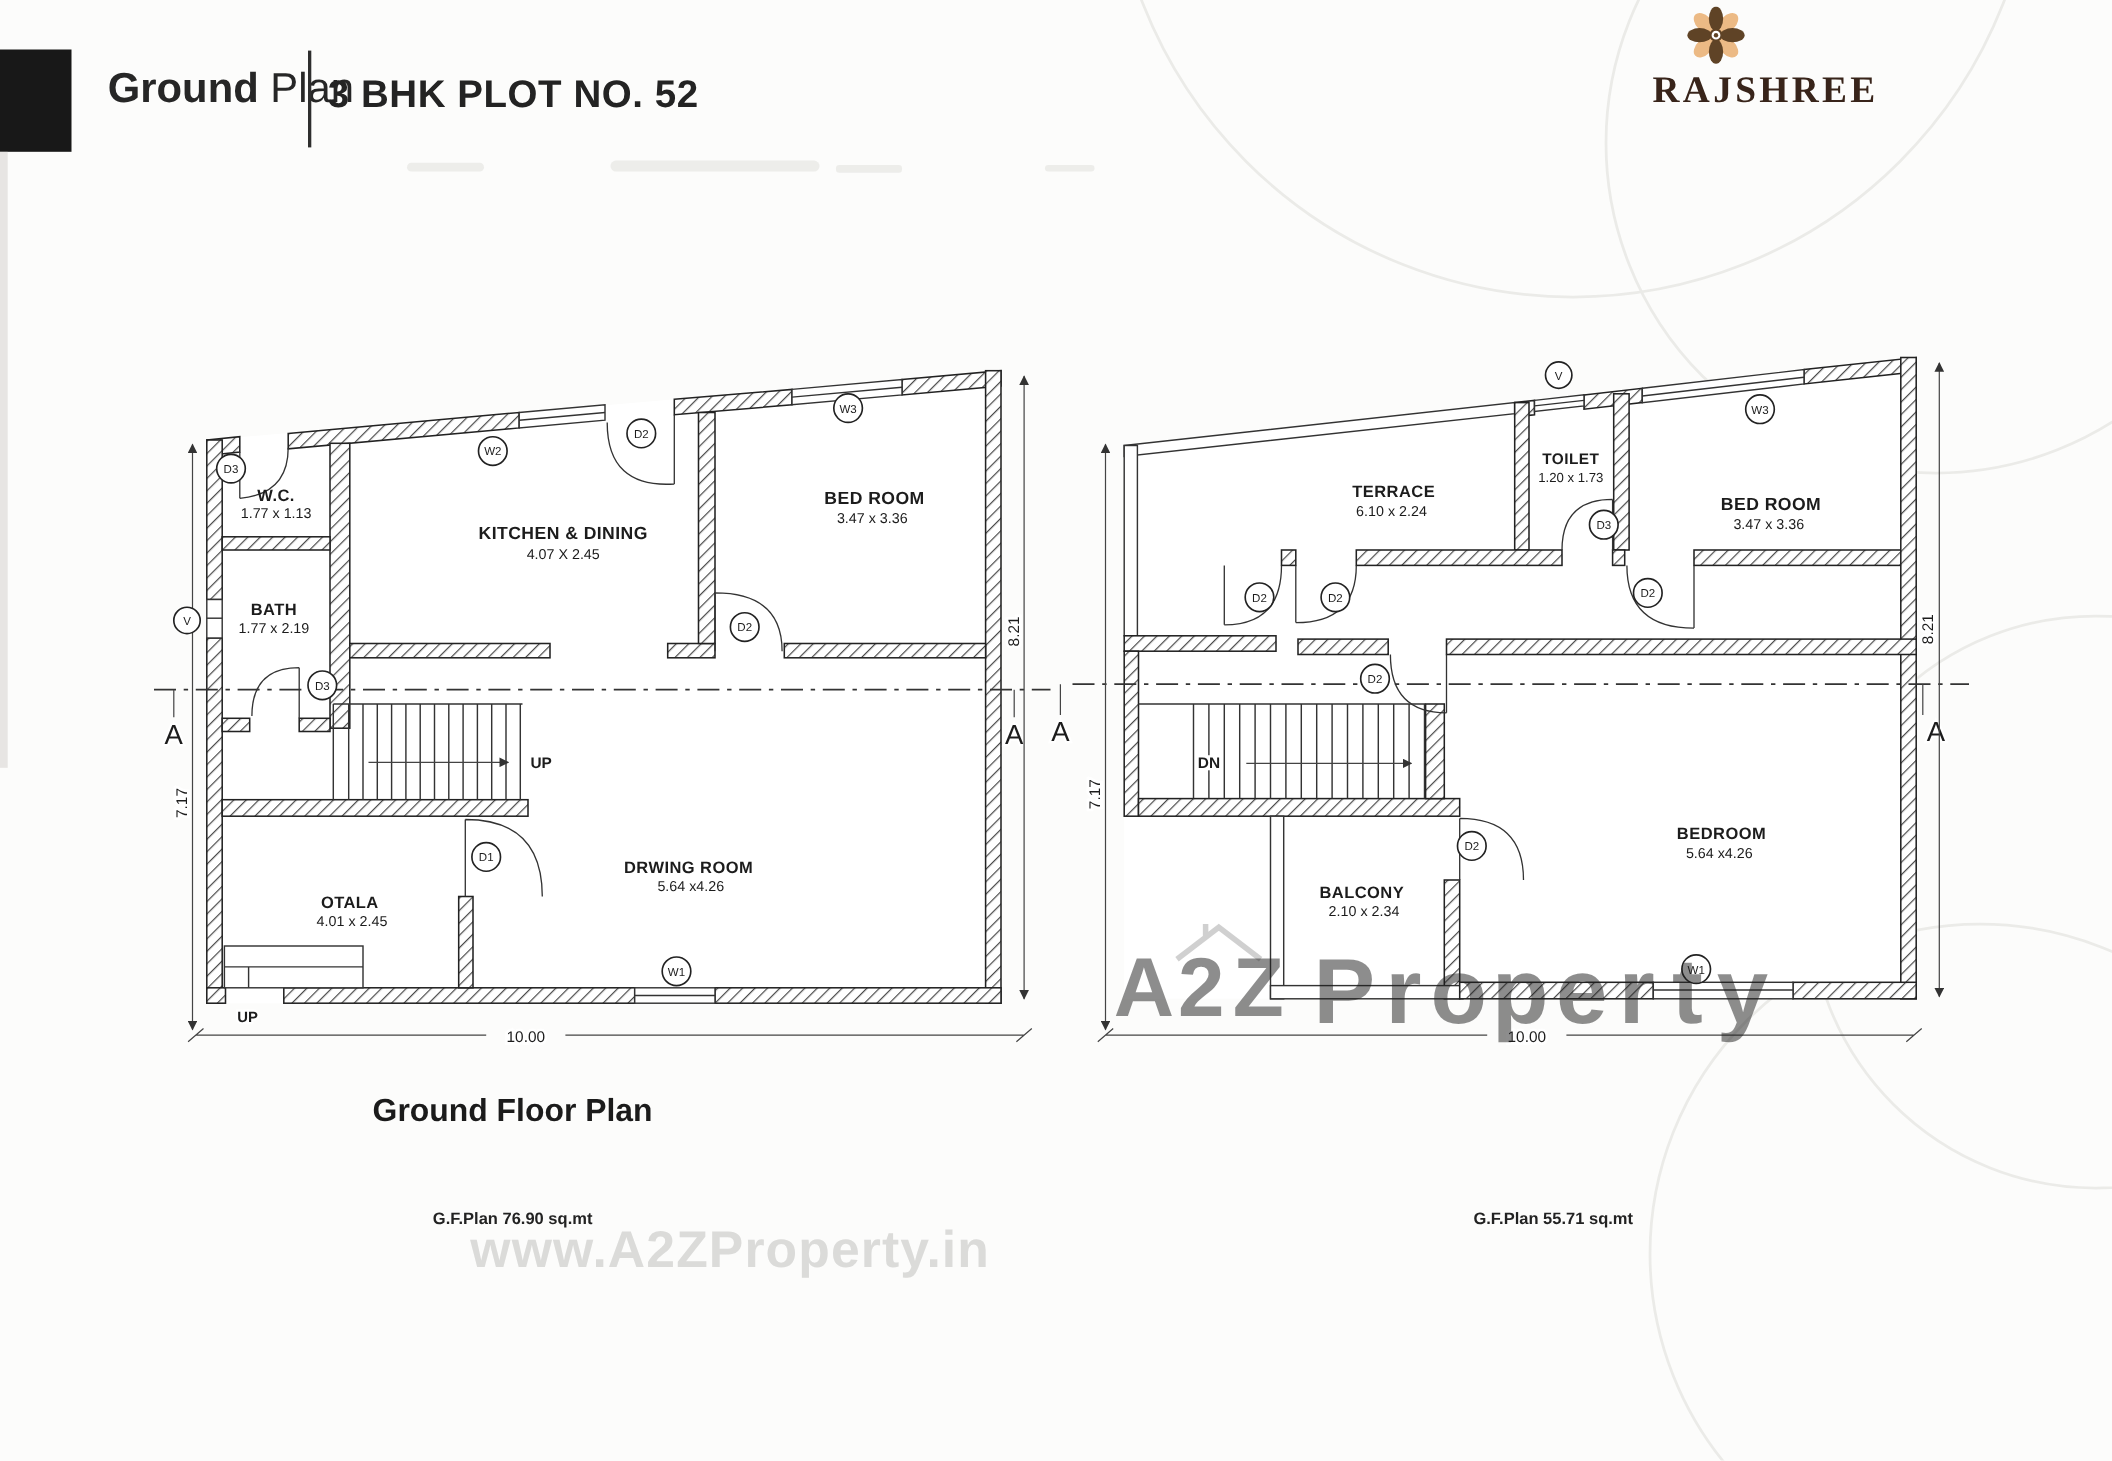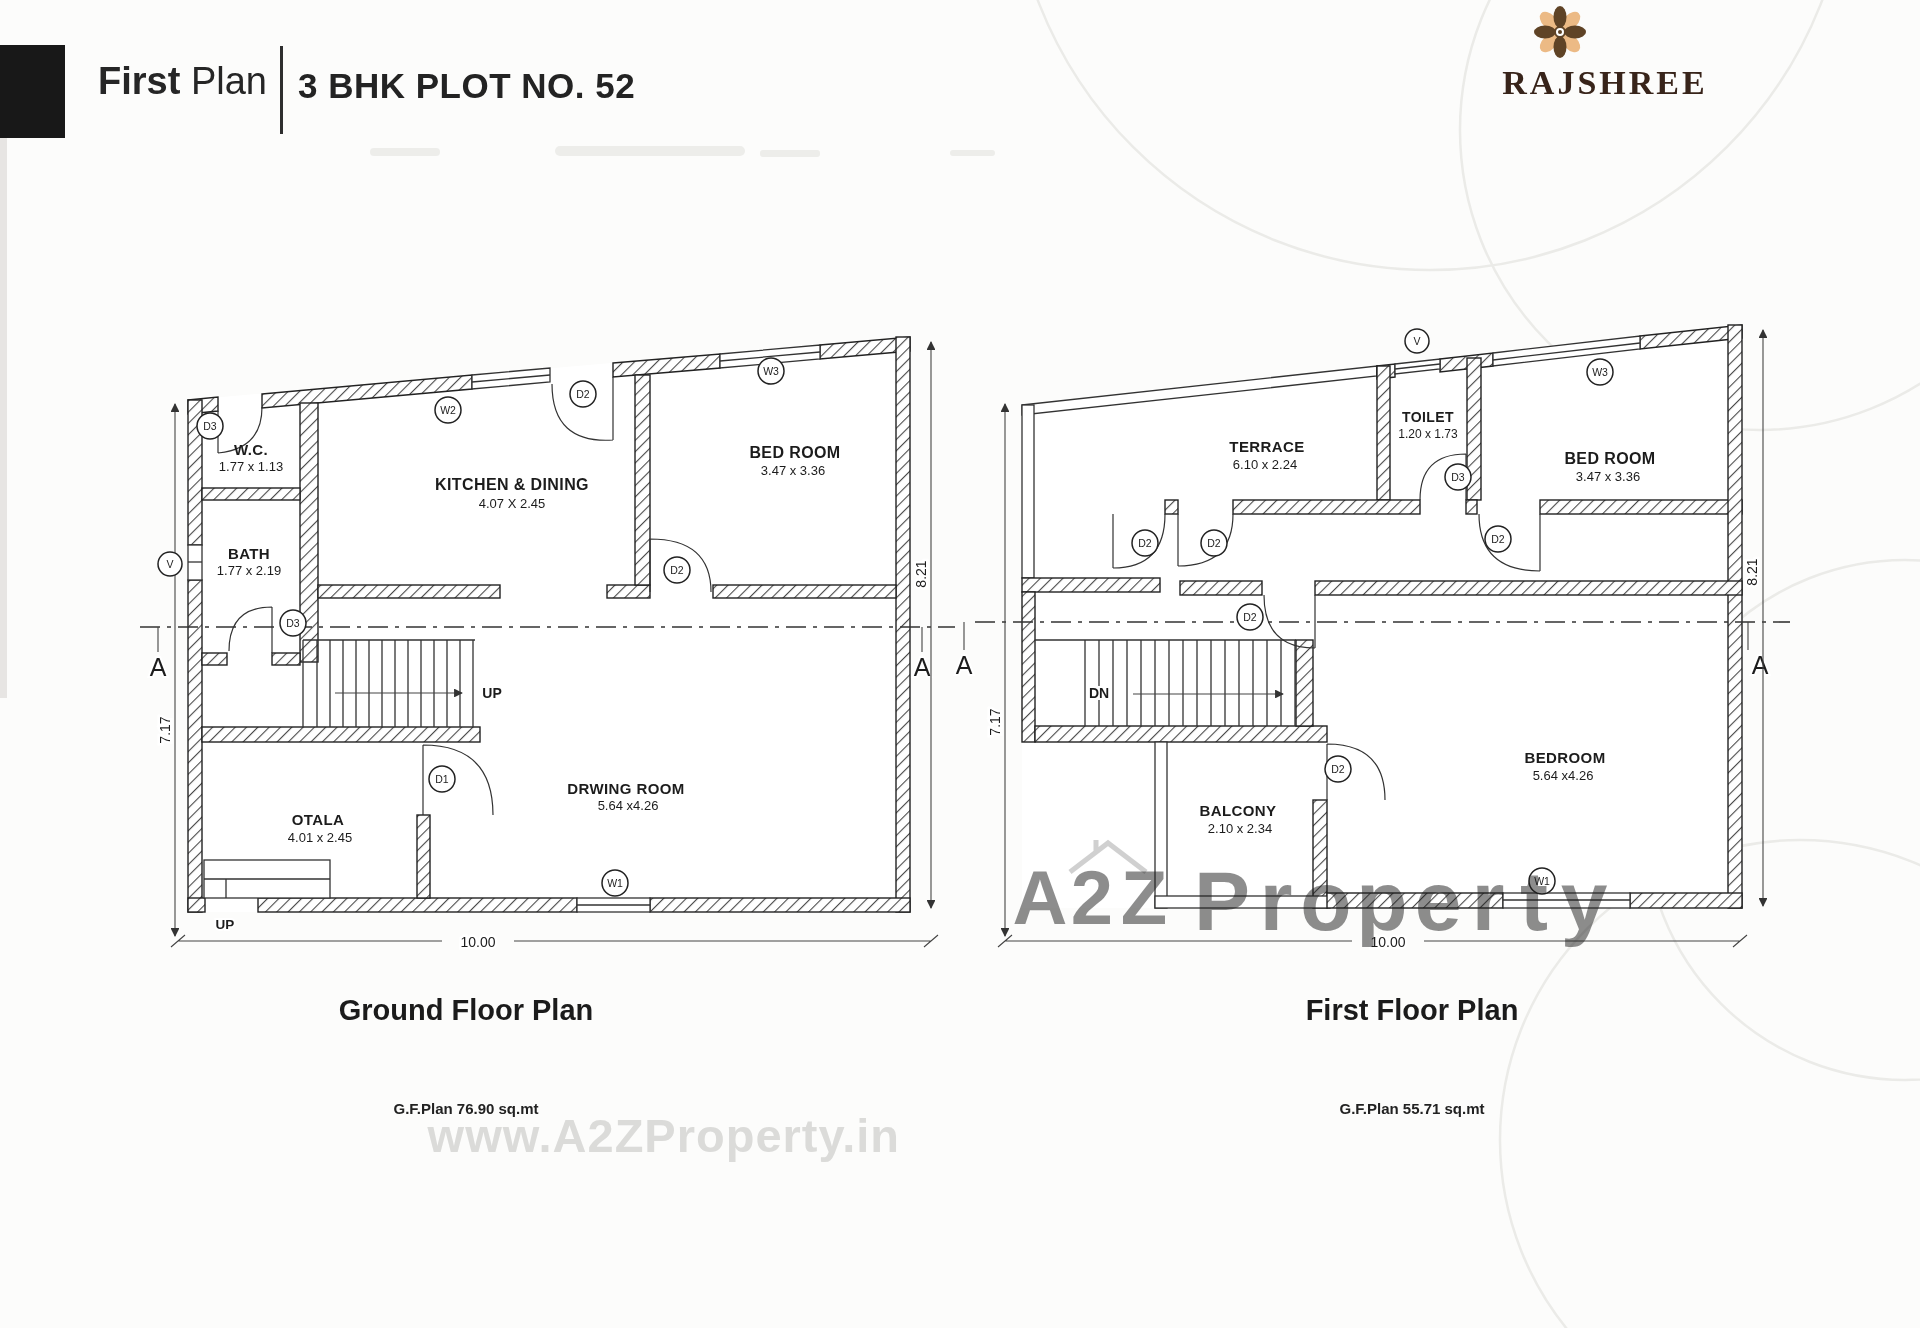--- a/index.html
+++ b/index.html
@@ -32,21 +32,21 @@
   .panel-area{width:400px;text-align:center;font-weight:bold;color:#222;font-size:15px;top:1100px;}
   .wm-url{left:300px;top:1108px;width:600px;text-align:right;font-size:47px;color:#d6d6d4;
           letter-spacing:1px;font-weight:bold;opacity:.85;}
 </style>
 </head>
 <body>
 
 <div id="stage">
 
   <div class="abs hdr-black"></div>
-  <div class="abs hdr-title"><b>First</b><span> Plan</span></div>
+  <div class="abs hdr-title"><b>Ground</b><span> Plan</span></div>
   <div class="abs hdr-div"></div>
   <div class="abs hdr-plot">3 BHK PLOT NO. 52</div>
 
   <svg class="abs" style="left:1532px;top:6px" width="56" height="62" viewBox="0 0 56 62">
     <ellipse cx="17" cy="15" rx="7" ry="11" transform="rotate(-45 17 15)" fill="#ecba85"></ellipse>
     <ellipse cx="39" cy="15" rx="7" ry="11" transform="rotate(45 39 15)" fill="#ecba85"></ellipse>
     <ellipse cx="17" cy="37" rx="7" ry="11" transform="rotate(45 17 37)" fill="#ecba85"></ellipse>
     <ellipse cx="39" cy="37" rx="7" ry="11" transform="rotate(-45 39 37)" fill="#ecba85"></ellipse>
     <ellipse cx="28" cy="11" rx="6.5" ry="11" fill="#5f4326"></ellipse>
     <ellipse cx="28" cy="41" rx="6.5" ry="11" fill="#5f4326"></ellipse>
@@ -315,17 +315,16 @@
       <text x="1382" y="930" style="font-size:84px" fill="#e3cb6a">p</text>
       <text x="1438" y="930" style="font-size:84px" fill="#7ecbc2">e</text>
       <text x="1488" y="930" style="font-size:84px" fill="#e89a9a">r</text>
       <text x="1534" y="930" style="font-size:84px" fill="#e3cb6a">t</text>
       <text x="1584" y="930" style="font-size:84px" fill="#8fc878">y</text>
     </g>
   </svg>
 
   <div class="abs panel-title" style="left:266px">Ground Floor Plan</div>
   <div class="abs panel-area" style="left:266px">G.F.Plan 76.90 sq.mt</div>
-  <div class="abs panel-title" style="left:1212px">First  Floor Plan</div>
   <div class="abs panel-area" style="left:1212px">G.F.Plan 55.71 sq.mt</div>
 
   <div class="abs wm-url">www.A2ZProperty.in</div>
 </div>
 
 </body></html>

